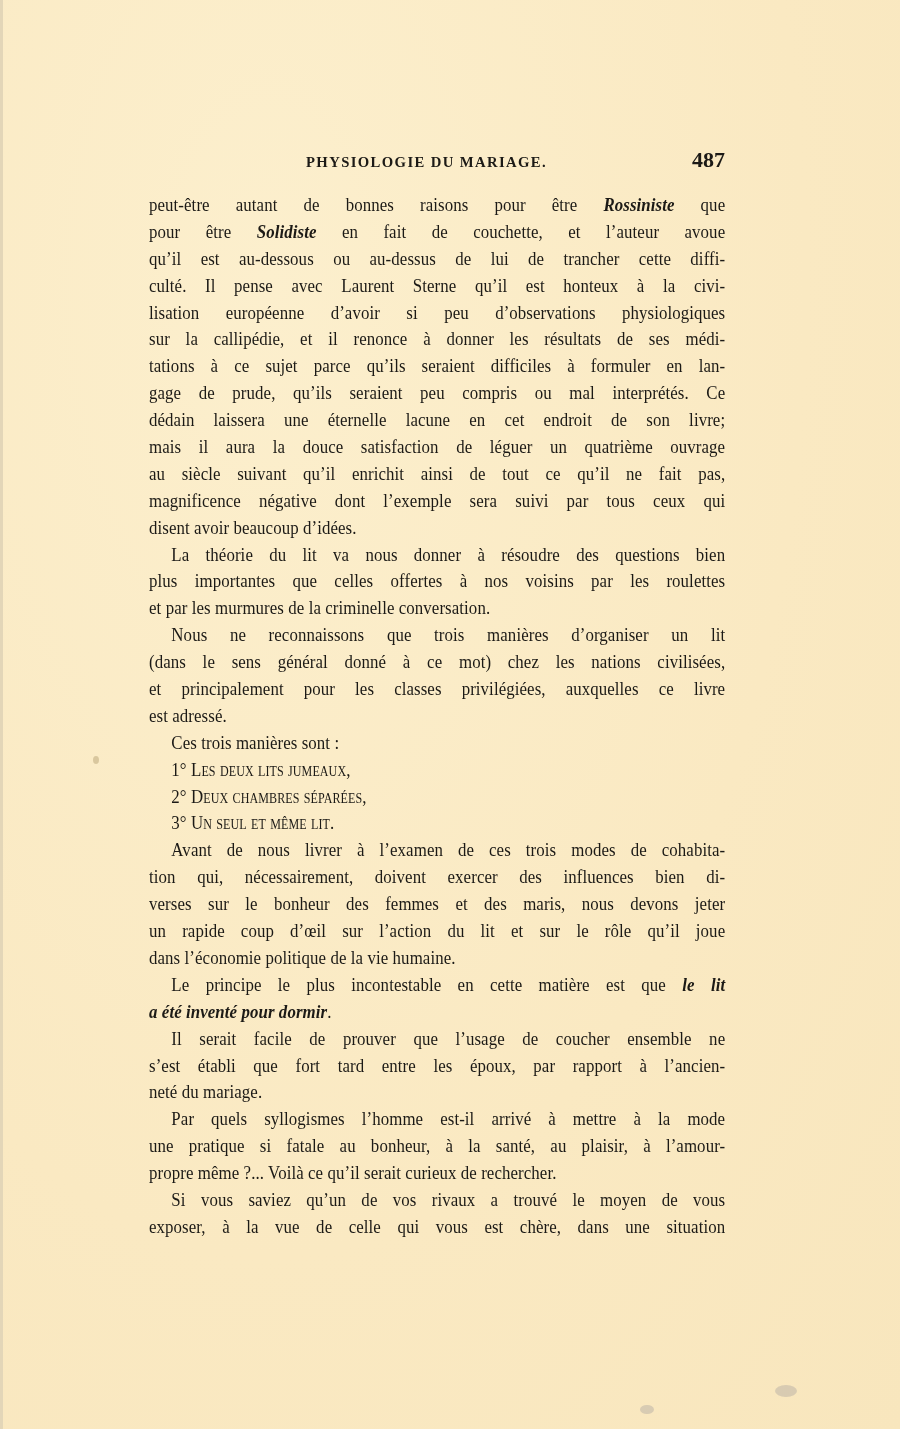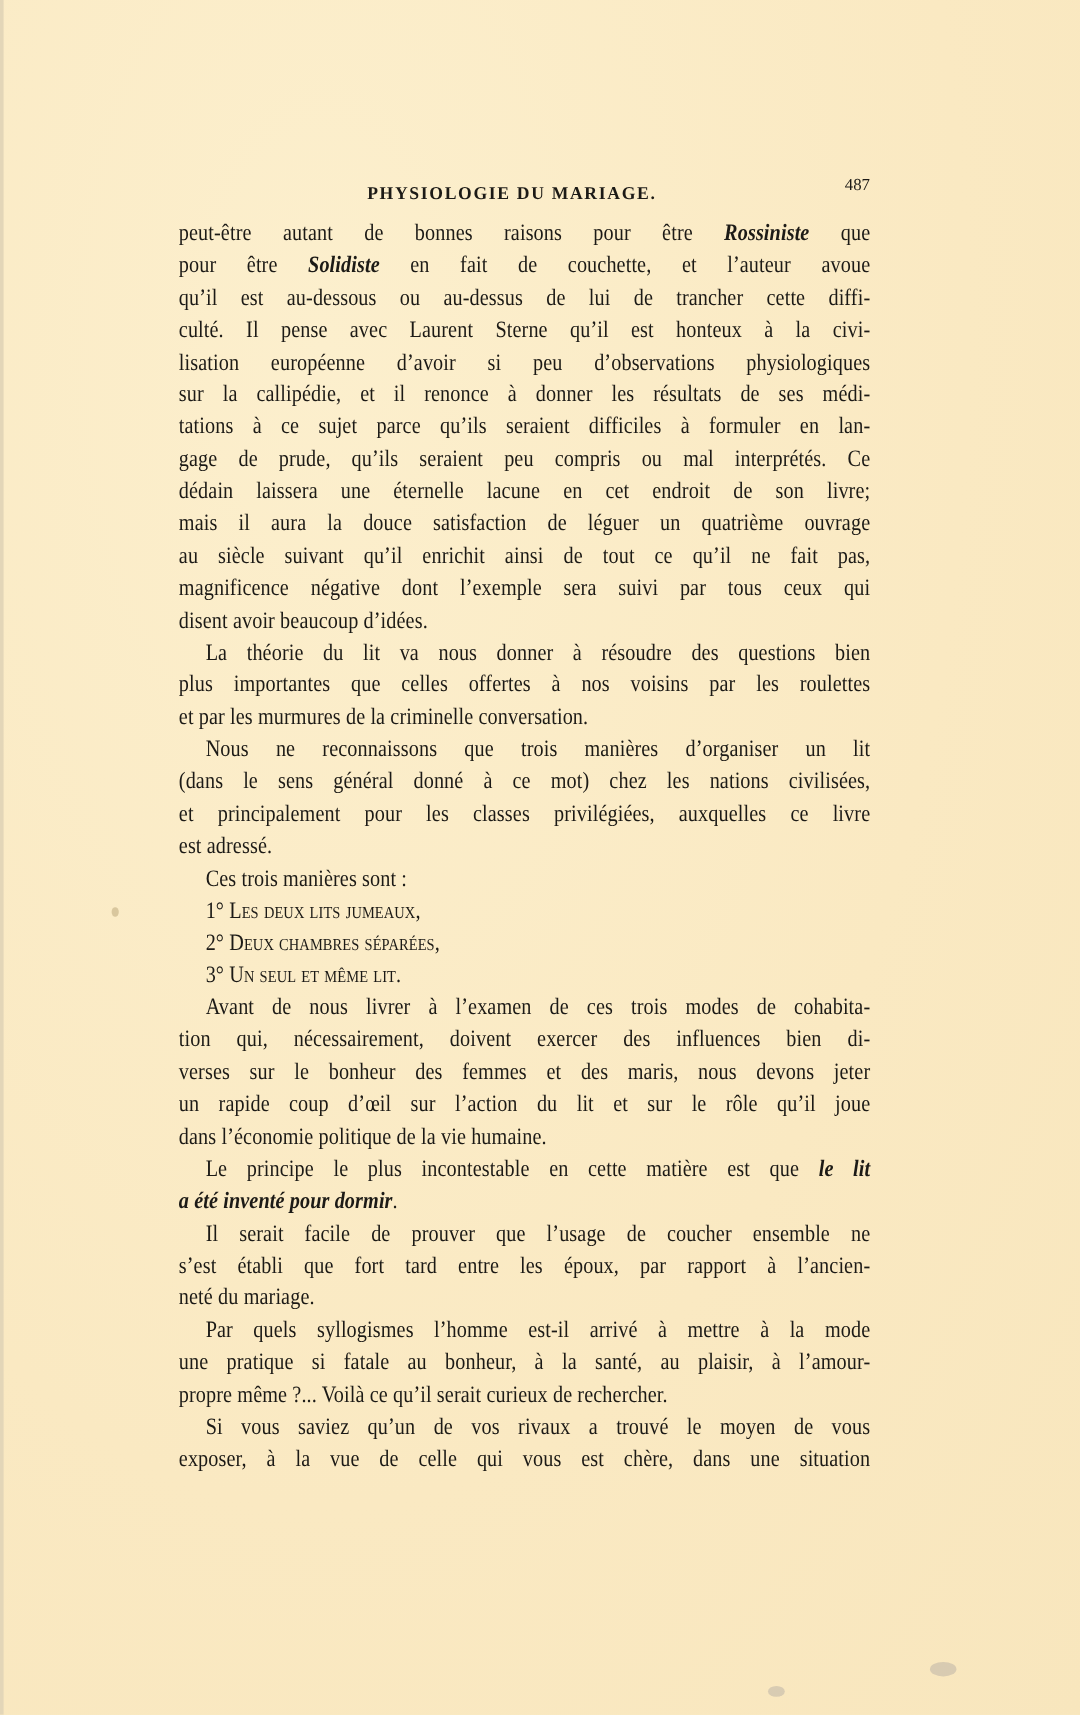--- a/index.html
+++ b/index.html
@@ -21,23 +21,23 @@
   .running-head {
     position: relative; height: 30px;
   }
   .running-title {
     position: absolute; left: 157px; top: 4px;
     font-weight: bold; font-size: 15px; letter-spacing: 1.4px;
     transform: scaleX(0.98); transform-origin: left;
   }
   .page-number {
     position: absolute; right: 0; top: -3px;
-    font-weight: normal; font-size: 14px;
+    font-weight: bold; font-size: 22px;
   }
-  .body-text { margin-top: 2px; }
+  .body-text { margin-top: 12px; }
   .line {
     height: 26.9px; line-height: 26.9px;
     font-size: 19.6px;
     white-space: nowrap;
     text-align: justify; text-align-last: justify;
     transform: scaleX(0.86); transform-origin: left;
     width: 670px;
     letter-spacing: 0.1px;
   }
   .line.last { text-align-last: left; }

